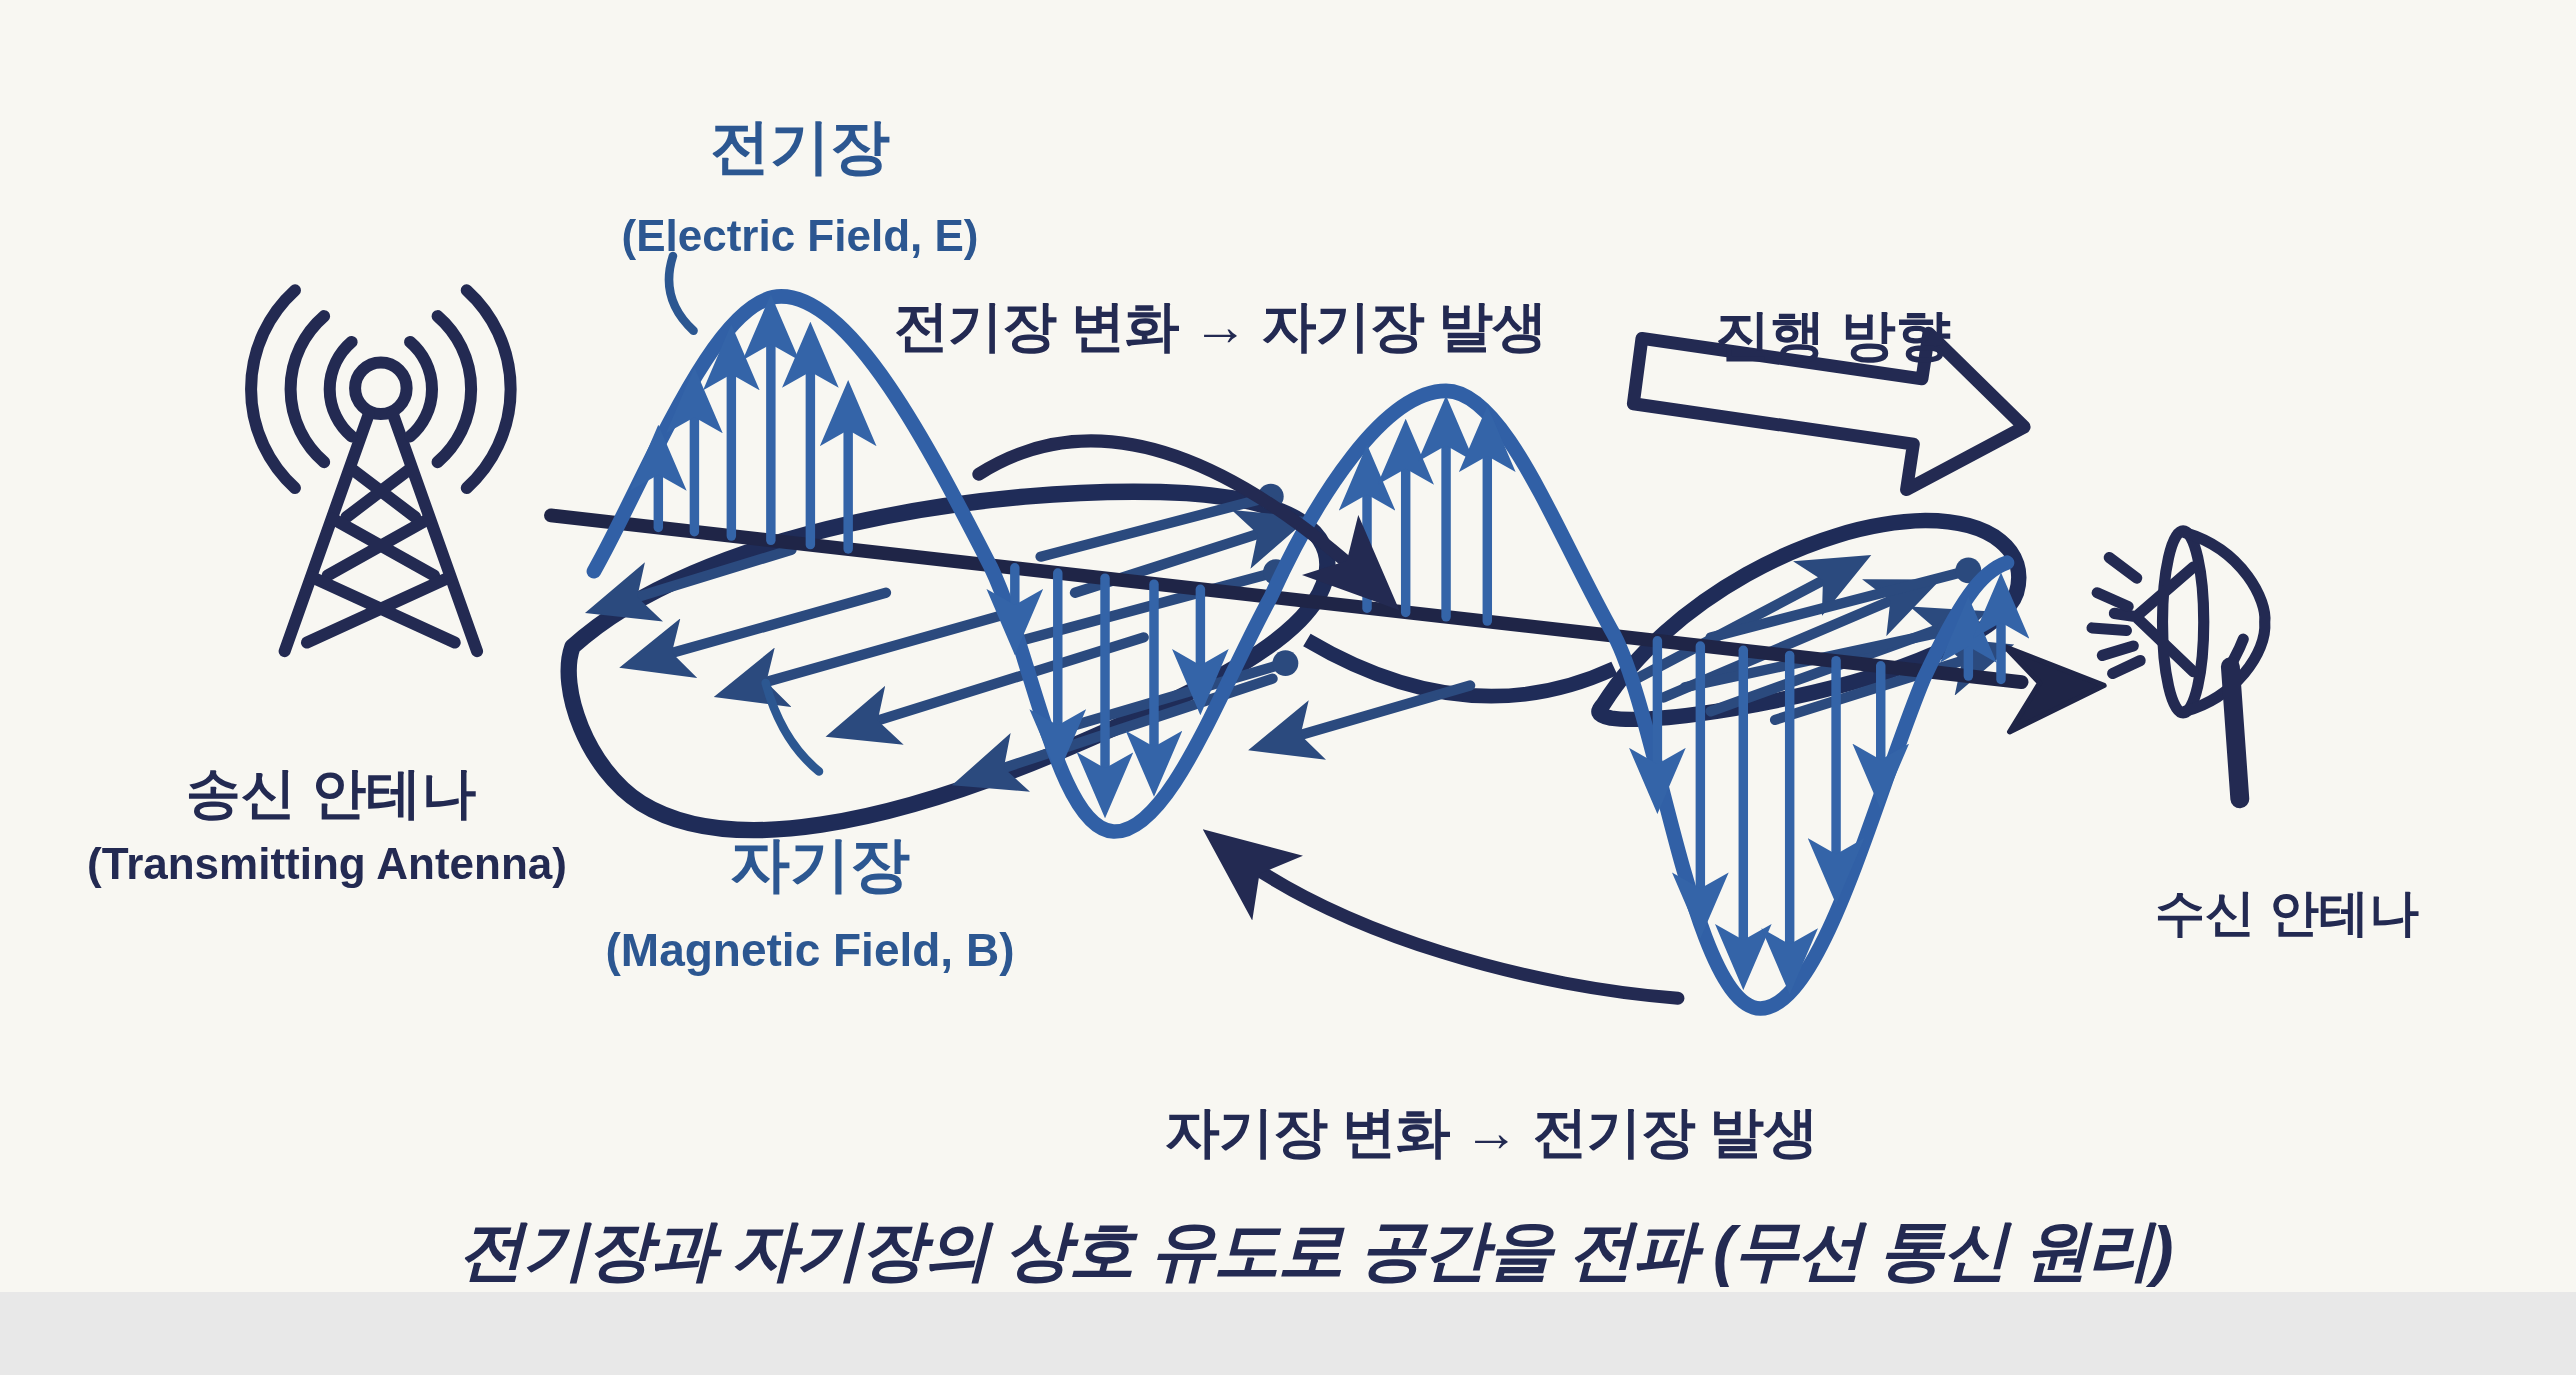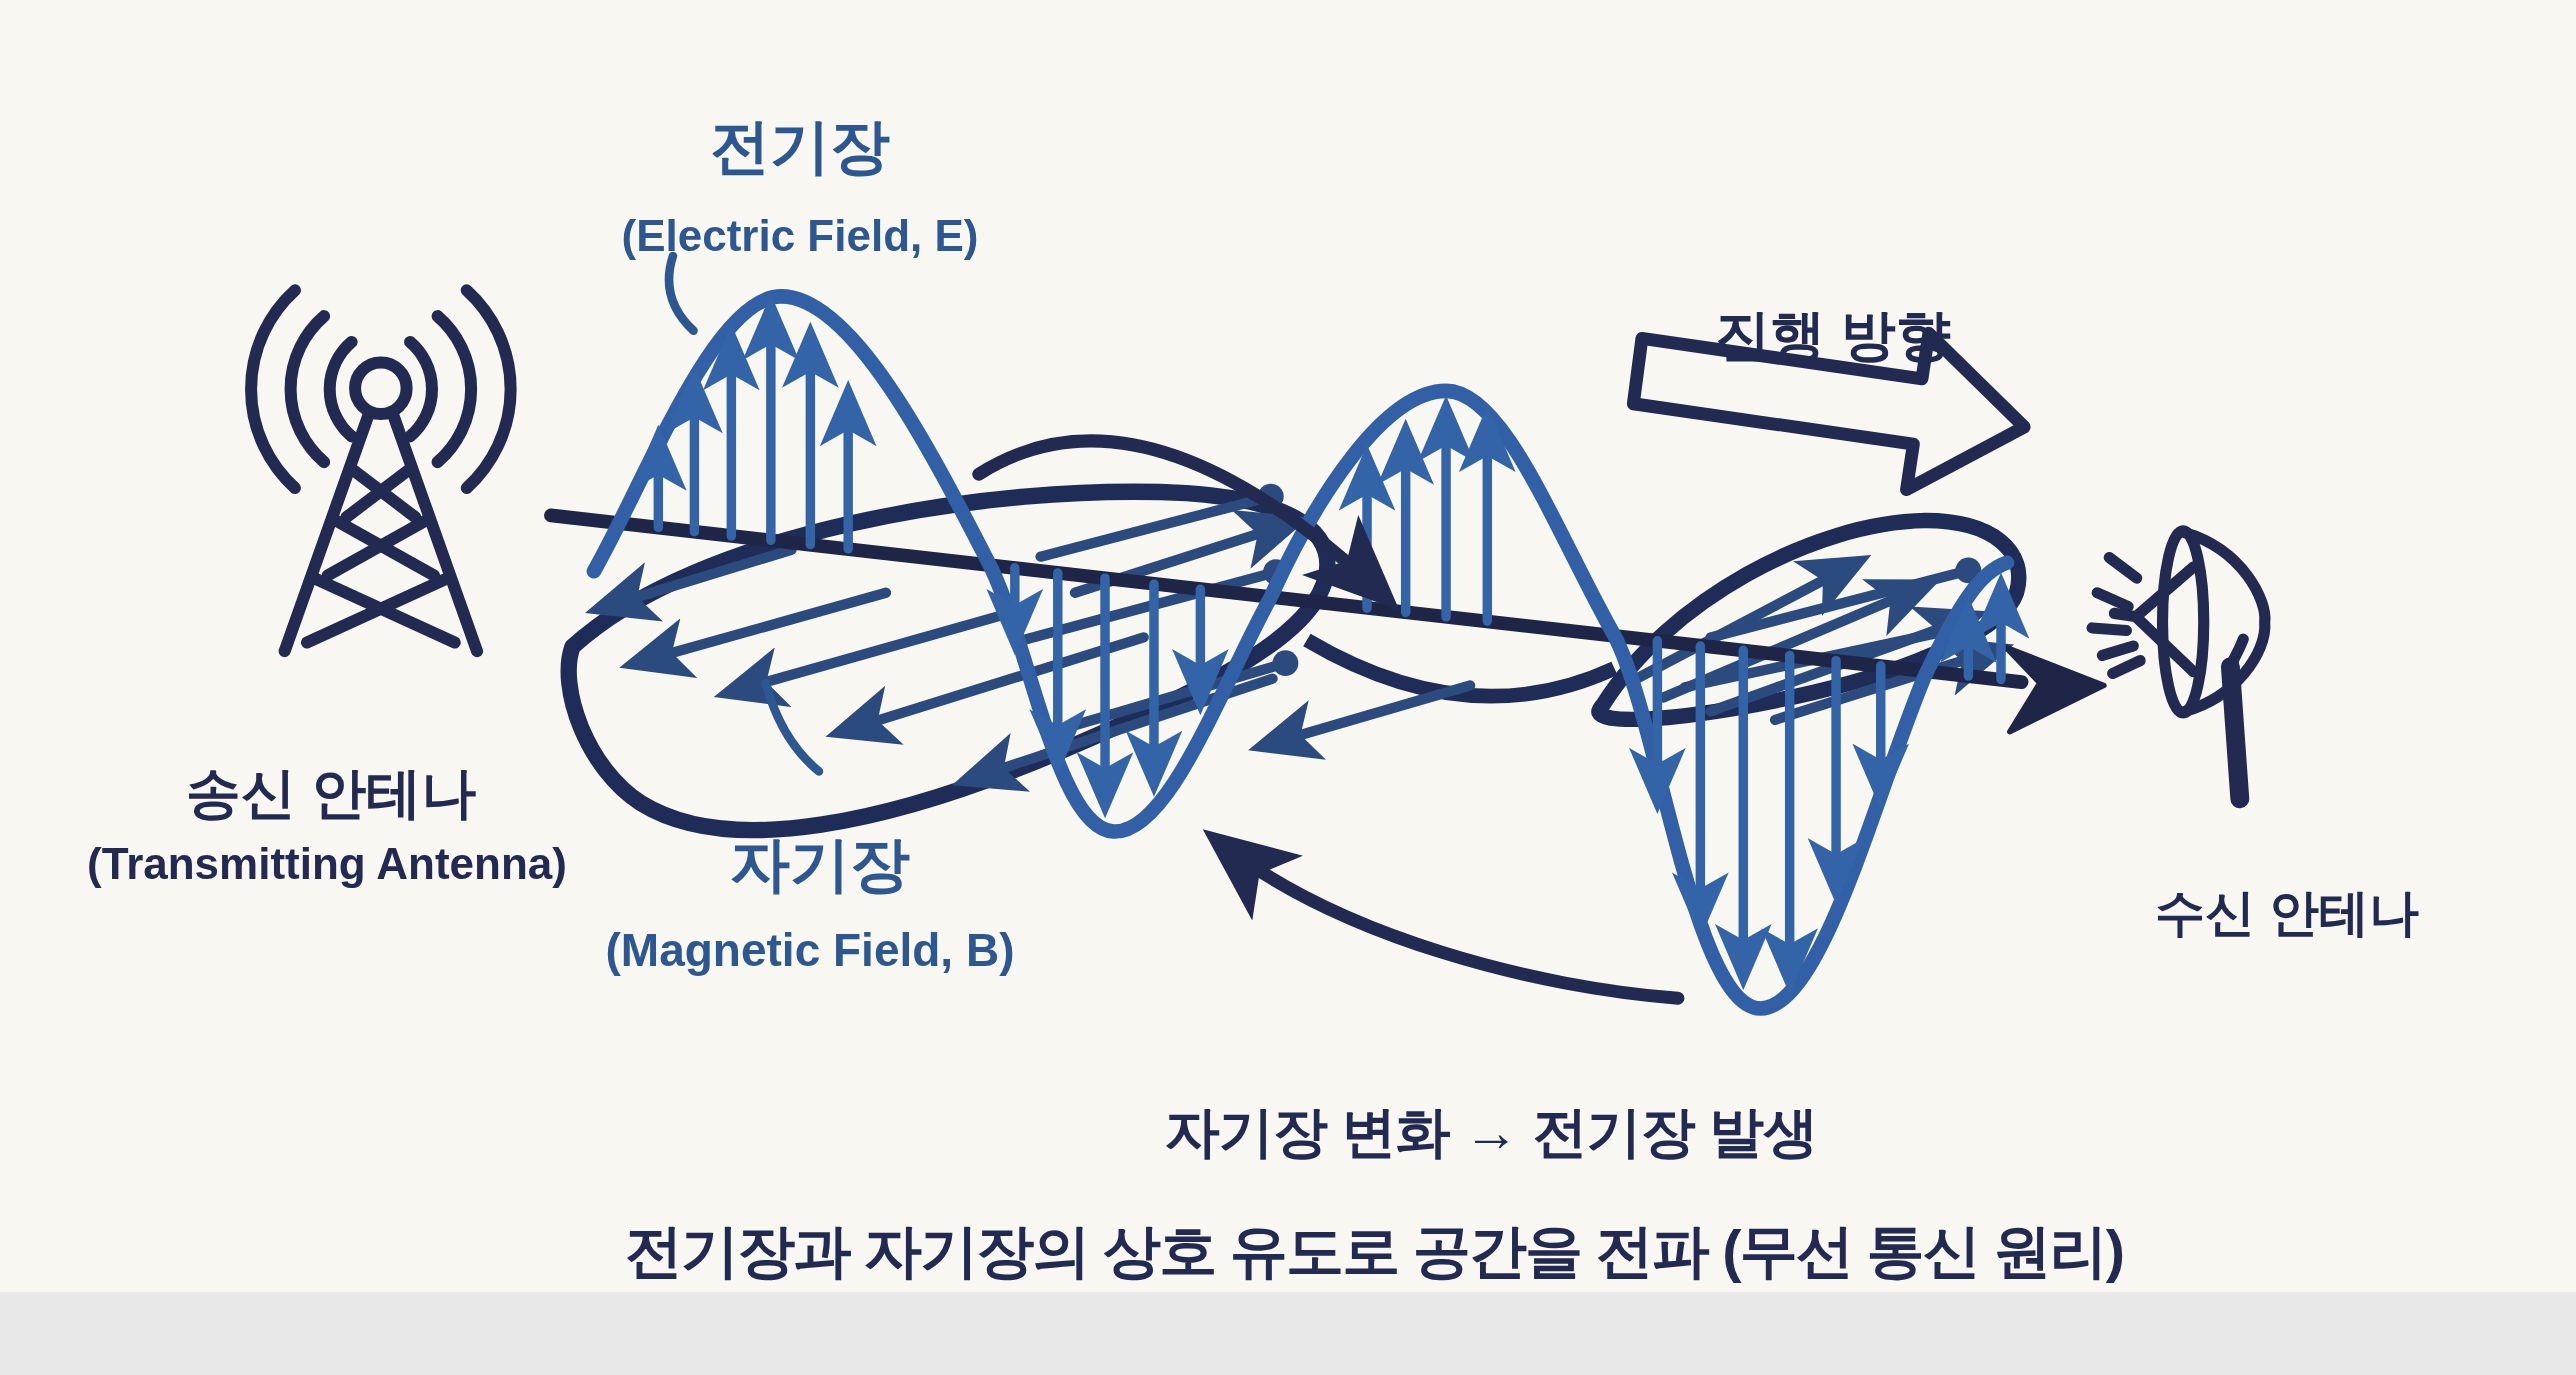--- a/index.html
+++ b/index.html
@@ -19,21 +19,21 @@
   .e-en   {left:800px; top:236px; font-size:44px;}
   .m-ko   {left:820px; top:864px; font-size:60px;}
   .m-en   {left:810px; top:950px;font-size:46px;}
   .tx-ko  {left:331px; top:770px; font-size:55px;margin-top:24px;}
   .tx-en  {left:327px; top:864px; font-size:44px;}
   .rx-ko  {left:2287px;top:913px; font-size:50px;}
   .rx-en  {left:2289px;top:979px;font-size:43px;}
   .proc-top{left:1220px;top:327px;font-size:55px;letter-spacing:-0.9px;}
   .dir    {left:1833px;top:336px; font-size:55px;}
   .proc-bot{left:1491px;top:1133px;font-size:55px;letter-spacing:-0.9px;}
-  .caption{left:1374px;top:1251px;font-size:58px;letter-spacing:-1.8px;font-weight:800;}
+  .caption{left:1315px;top:1251px;font-size:66px;letter-spacing:-1.8px;font-weight:800;font-style:italic;}
 </style>
 </head>
 <body>
 
 <div class="stage">
 
   <svg viewBox="0 0 2816 1504">
     <defs>
       <marker id="mE" markerWidth="7" markerHeight="6" refX="5.4" refY="3" orient="auto" markerUnits="strokeWidth">
         <path d="M0,0 L7,3 L0,6 L1.7,3 Z" fill="#3464a8"></path>
@@ -162,20 +162,21 @@
       <line x1="2364" y1="649" x2="2396" y2="673"></line>
       <line x1="2350" y1="690" x2="2386" y2="706"></line>
       <line x1="2344" y1="731" x2="2384" y2="734"></line>
       <line x1="2356" y1="763" x2="2392" y2="752"></line>
       <line x1="2368" y1="784" x2="2400" y2="769"></line>
     </g>
   </svg>
 
   <div class="lbl blue e-ko">전기장</div>
   <div class="lbl blue e-en">(Electric Field, E)</div>
+  <div class="lbl ink proc-top">전기장 변화 → 자기장 발생</div>
   <div class="lbl ink dir">진행 방향</div>
   <div class="lbl ink tx-ko">송신 안테나</div>
   <div class="lbl ink tx-en">(Transmitting Antenna)</div>
   <div class="lbl blue m-ko">자기장</div>
   <div class="lbl blue m-en">(Magnetic Field, B)</div>
   <div class="lbl ink proc-bot">자기장 변화 → 전기장 발생</div>
   <div class="lbl ink rx-ko">수신 안테나</div>
   <div class="lbl ink caption">전기장과 자기장의 상호 유도로 공간을 전파 (무선 통신 원리)</div>
 </div>
 

